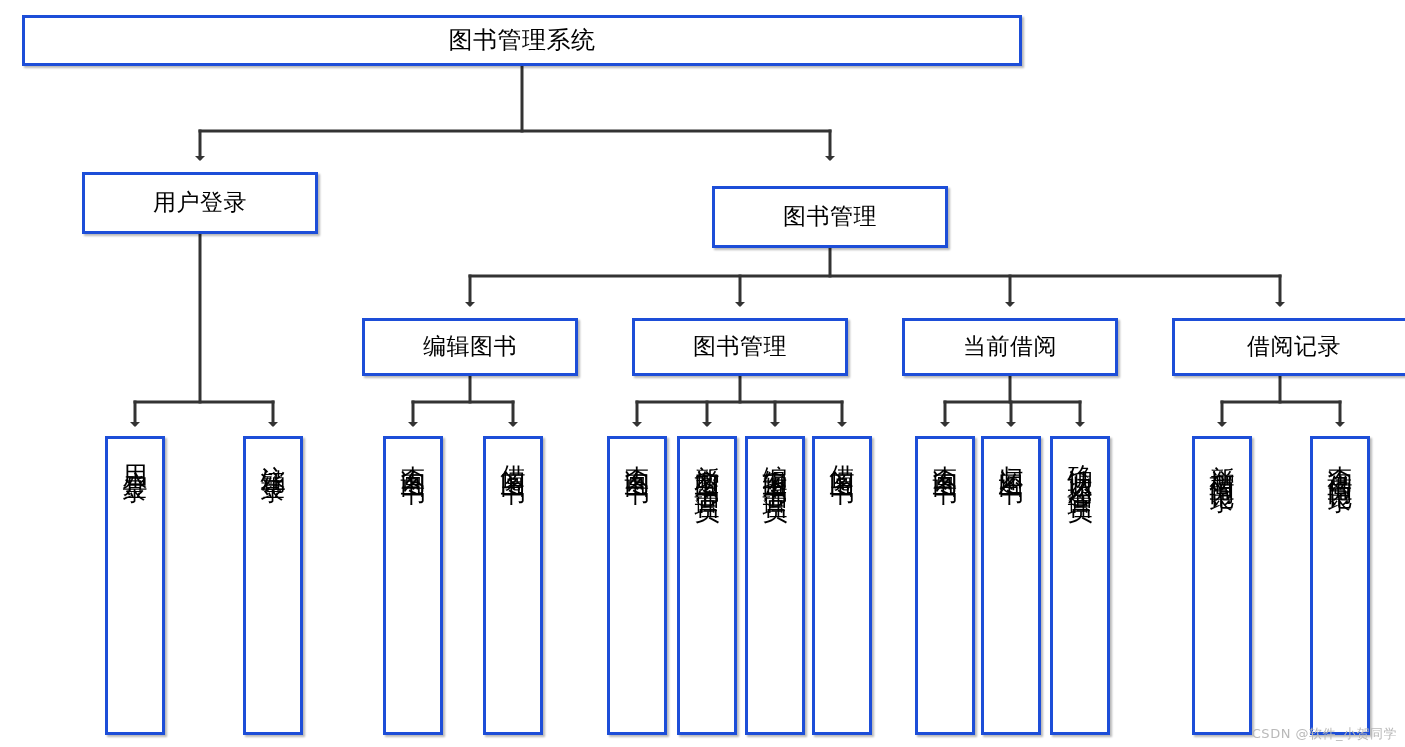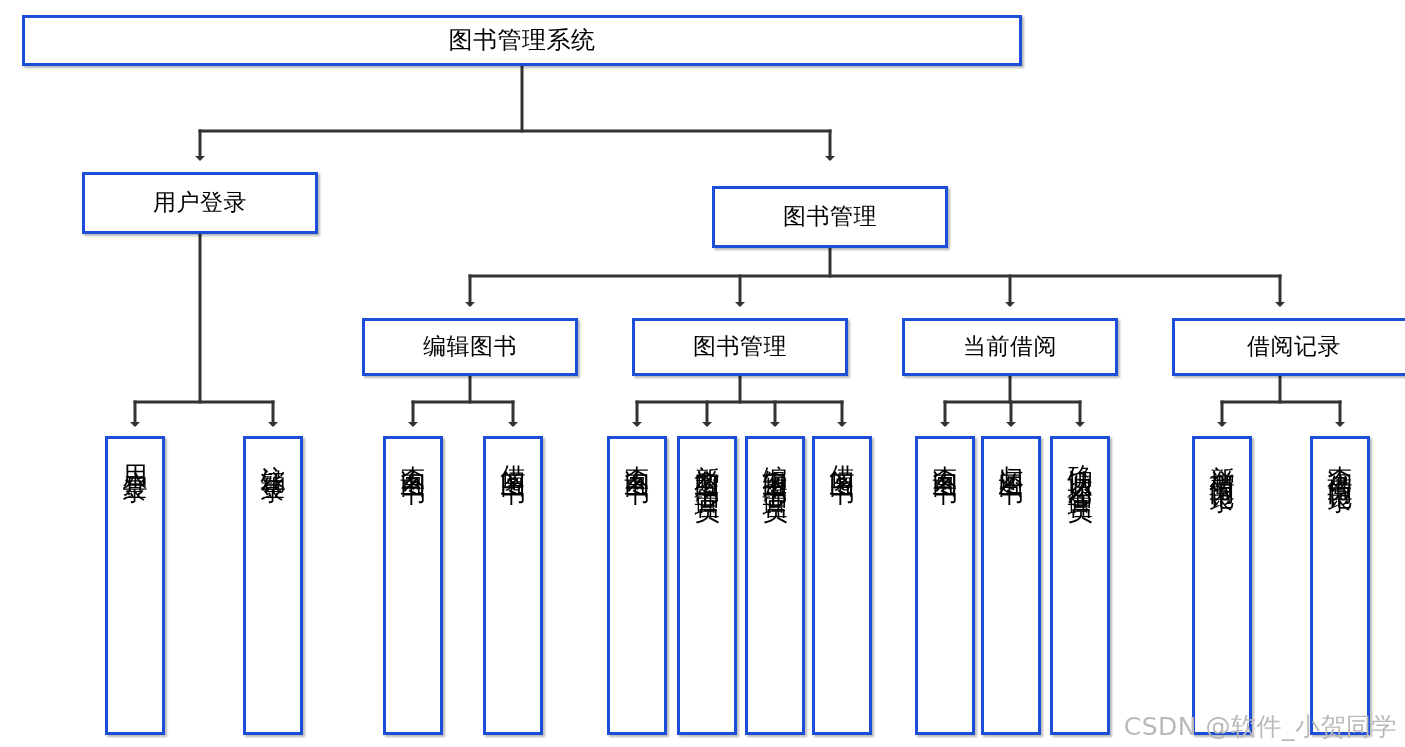--- a/index.html
+++ b/index.html
@@ -62,21 +62,21 @@
     width: 1405px;
     height: 747px;
     z-index: 1;
     pointer-events: none;
   }
   
   .watermark {
     position: absolute;
     right: 8px;
     bottom: 4px;
-    font-size: 25px;
+    font-size: 13px;
     color: #b9b9b9;
     letter-spacing: 0.5px;
     white-space: nowrap;
     z-index: 6;
     font-family: "DejaVu Sans", "Liberation Sans", sans-serif;
   }
 </style>
 </head>
 <body>
 

